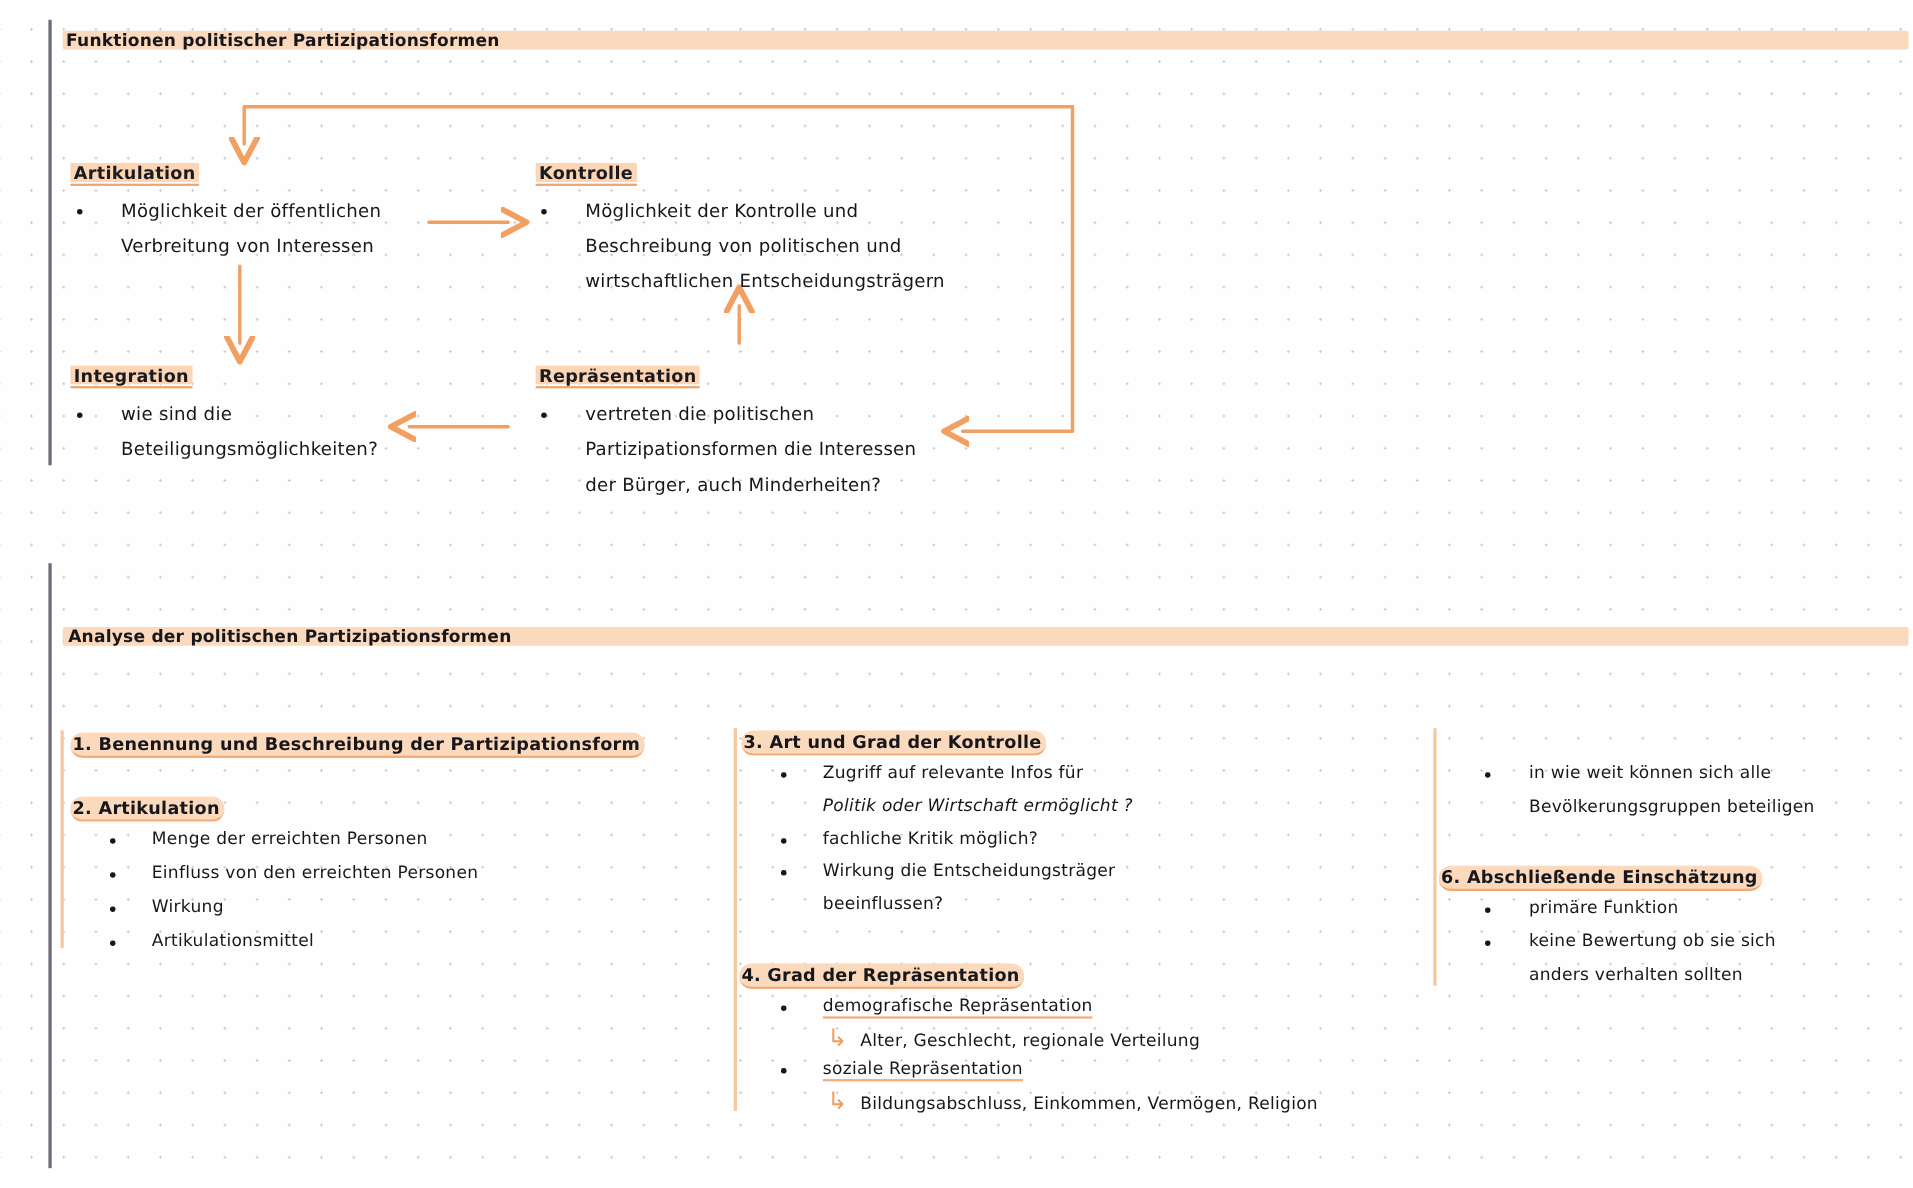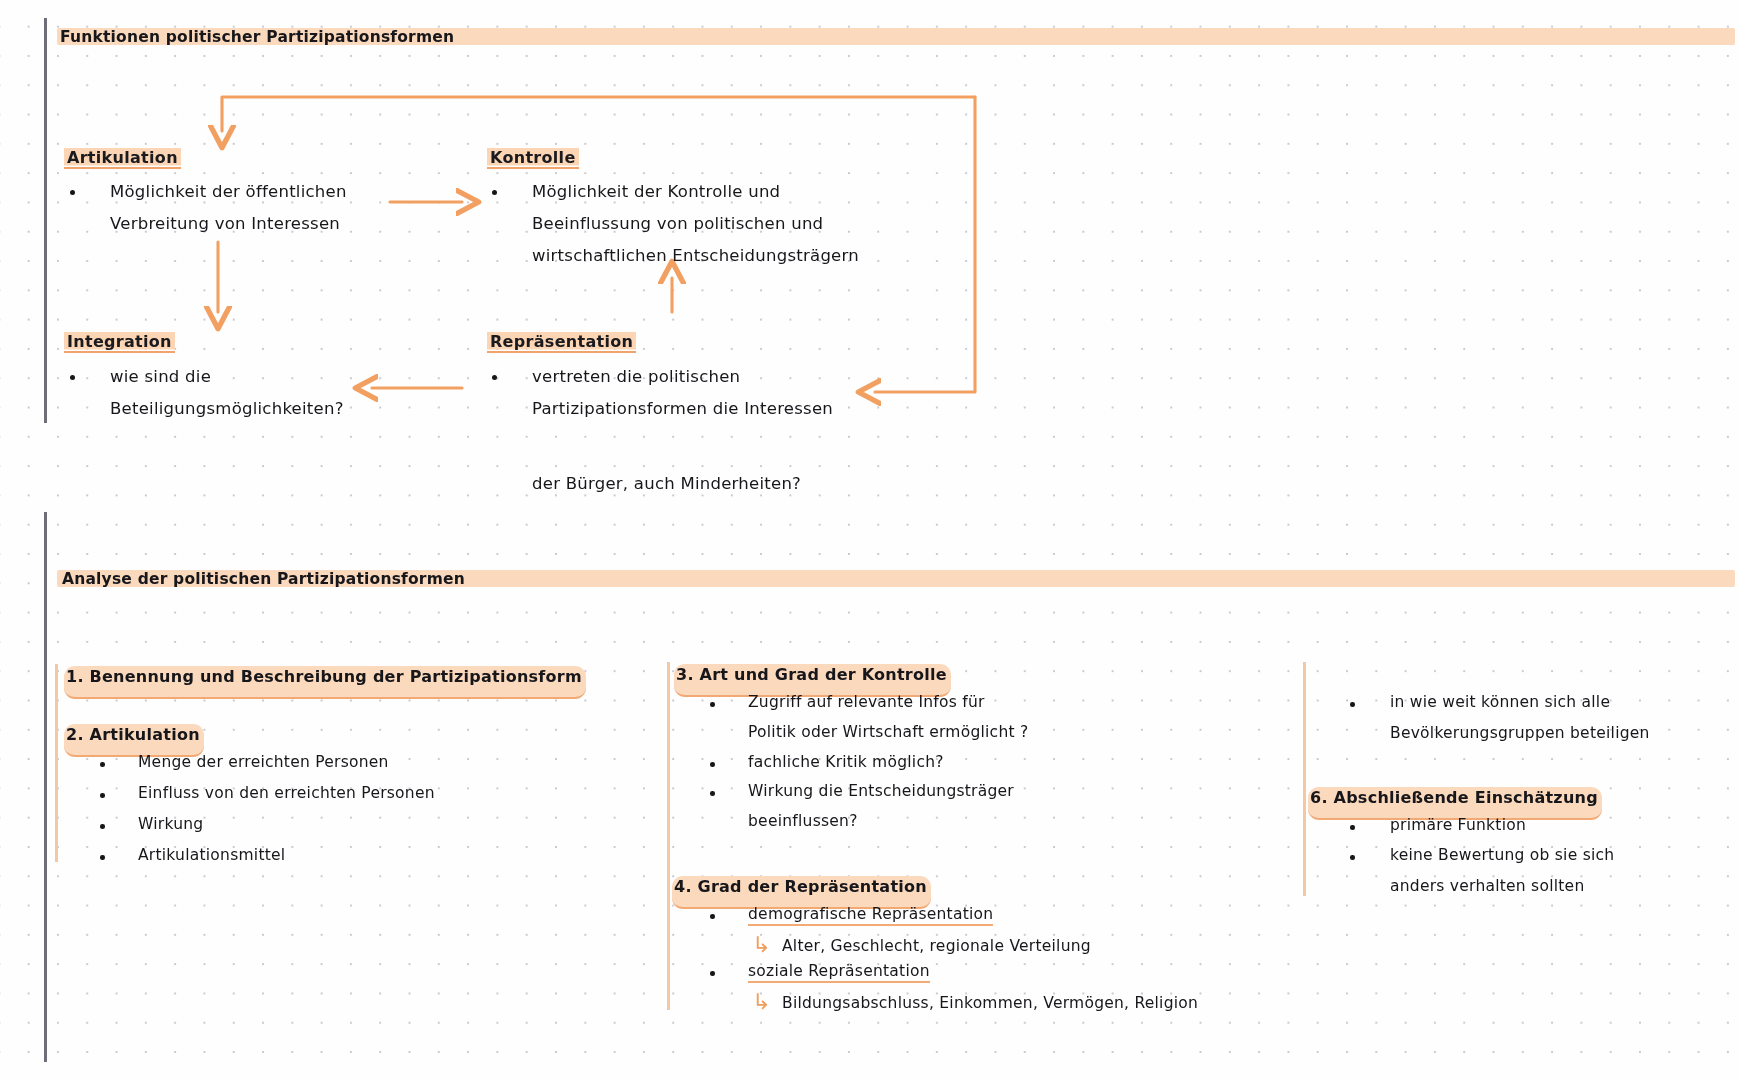--- a/index.html
+++ b/index.html
@@ -66,21 +66,21 @@
   }
   .bullet.sm{width:4.5px;height:4.5px;}
 
   svg.arrows{position:absolute;left:0;top:0;width:1739px;height:1080px;pointer-events:none;}
 
   
   .num-hd{
     position:absolute;
     font-size:16px;color:#17171b;font-weight:600;white-space:nowrap;
     letter-spacing:.25px;
-    padding:1px 4px 11px 2px;
+    padding:1px 4px 1px 2px;
     background:#fbd9bd;
     border-bottom:2px solid #f2a974;
     border-radius:11px;
   }
   .col-rule{position:absolute;width:2.5px;background:#f4c9a2;}
   .ul-orange{
     border-bottom:2px solid #f3ab73;
     padding-bottom:1px;
   }
   .hook{
@@ -119,33 +119,33 @@
   </svg>
 
   <div class="node-title" style="left:64px;top:147px;">Artikulation</div>
   <div class="bullet" style="left:70px;top:190px;"></div>
   <div class="hw" style="left:110px;top:182px;">Möglichkeit der öffentlichen</div>
   <div class="hw" style="left:110px;top:214px;">Verbreitung von Interessen</div>
 
   <div class="node-title" style="left:487px;top:147px;">Kontrolle</div>
   <div class="bullet" style="left:492px;top:190px;"></div>
   <div class="hw" style="left:532px;top:182px;">Möglichkeit der Kontrolle und</div>
-  <div class="hw" style="left:532px;top:214px;">Beeinflussung von politischen und</div>
+  <div class="hw" style="left:532px;top:214px;">Beschreibung von politischen und</div>
   <div class="hw" style="left:532px;top:246px;">wirtschaftlichen Entscheidungsträgern</div>
 
   <div class="node-title" style="left:64px;top:331px;">Integration</div>
   <div class="bullet" style="left:70px;top:375px;"></div>
   <div class="hw" style="left:110px;top:367px;">wie sind die</div>
   <div class="hw" style="left:110px;top:399px;">Beteiligungsmöglichkeiten?</div>
 
   <div class="node-title" style="left:487px;top:331px;">Repräsentation</div>
   <div class="bullet" style="left:492px;top:375px;"></div>
   <div class="hw" style="left:532px;top:367px;">vertreten die politischen</div>
   <div class="hw" style="left:532px;top:399px;">Partizipationsformen die Interessen</div>
-  <div class="hw" style="left:532px;top:431px;margin-top:43px;">der Bürger, auch Minderheiten?</div>
+  <div class="hw" style="left:532px;top:431px;">der Bürger, auch Minderheiten?</div>
 
   <div class="hl-bar" style="left:57px;top:570px;width:1678px;"></div>
   <div class="hdr" style="left:62px;top:570px;">Analyse der politischen Partizipationsformen</div>
 
   <div class="col-rule" style="left:55px;top:664px;height:198px;"></div>
 
   <div class="num-hd" style="left:64px;top:666px;">1.  Benennung und Beschreibung der Partizipationsform</div>
 
   <div class="num-hd" style="left:64px;top:724px;">2.  Artikulation</div>
 
@@ -160,21 +160,21 @@
 
   <div class="bullet sm" style="left:100px;top:855px;"></div>
   <div class="hw small" style="left:138px;top:846px;">Artikulationsmittel</div>
 
   <div class="col-rule" style="left:667px;top:662px;height:348px;"></div>
 
   <div class="num-hd" style="left:674px;top:664px;">3. Art und Grad der Kontrolle</div>
 
   <div class="bullet sm" style="left:710px;top:702px;"></div>
   <div class="hw small" style="left:748px;top:693px;">Zugriff auf relevante Infos für</div>
-  <div class="hw small" style="left:748px;top:723px;">Politik oder Wirtschaft ermöglicht ?</div>
+  <div class="hw small" style="left:748px;top:723px;font-style:italic;">Politik oder Wirtschaft ermöglicht ?</div>
 
   <div class="bullet sm" style="left:710px;top:762px;"></div>
   <div class="hw small" style="left:748px;top:753px;">fachliche Kritik möglich?</div>
 
   <div class="bullet sm" style="left:710px;top:791px;"></div>
   <div class="hw small" style="left:748px;top:782px;">Wirkung die Entscheidungsträger</div>
   <div class="hw small" style="left:748px;top:812px;text-align:center;">beeinflussen?</div>
 
   <div class="num-hd" style="left:672px;top:876px;">4. Grad der Repräsentation</div>
 

